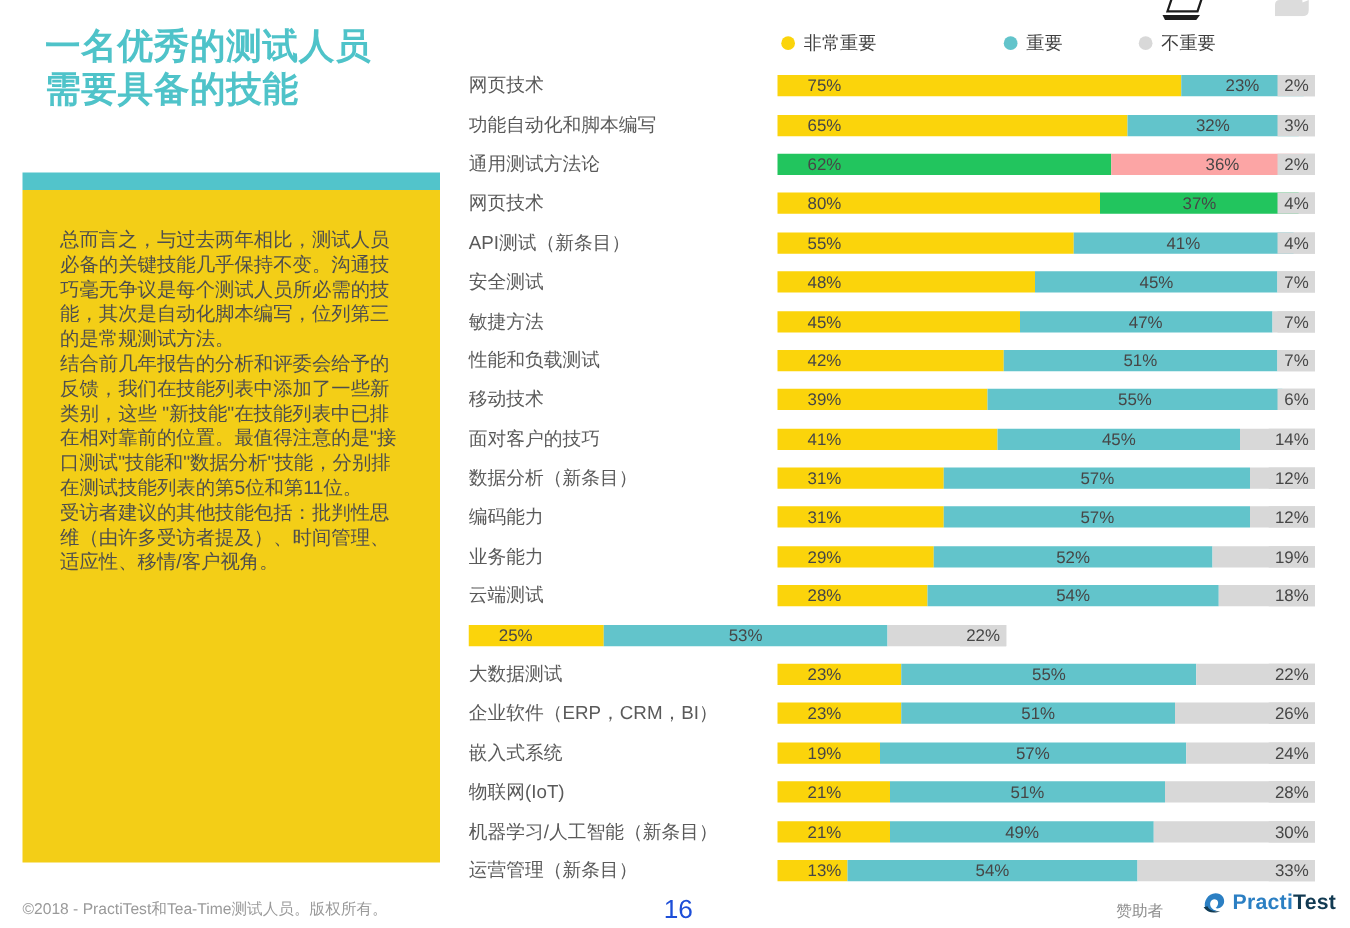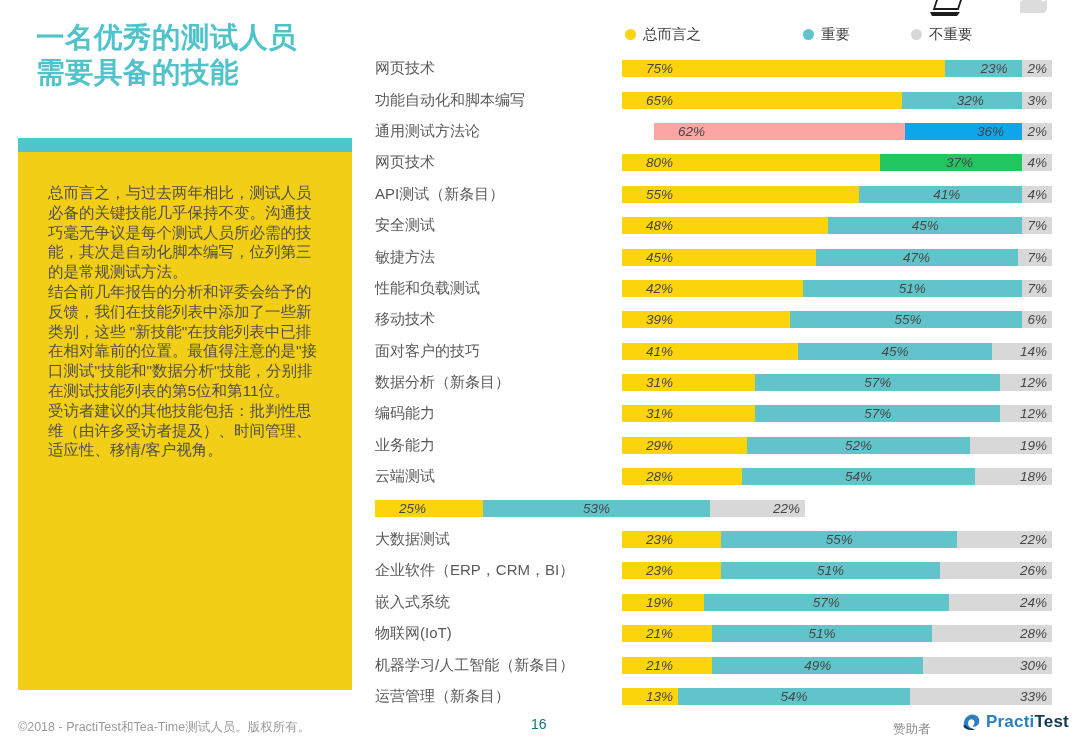--- a/index.html
+++ b/index.html
@@ -27,33 +27,33 @@
   
   .legend { position:absolute; top:25px; left:622px; width:432px; height:18px; }
   .legend-item { position:absolute; top:0; display:flex; align-items:center; gap:7px; }
   .legend-item:nth-child(1){ left:3px; } .legend-item:nth-child(2){ left:181px; } .legend-item:nth-child(3){ left:289px; }
   .legend-dot { width:11px; height:11px; border-radius:50%; background:#ccc; }
   .legend-label { font-size:14.5px; color:#3F3F3F; }
   
   .chart { position:absolute; left:375px; top:53px; width:679px; }
   .crow { position:relative; display:flex; align-items:center; height:31.4px; }
   .cat { flex:0 0 247px; font-size:15px; color:#5A5A5A; white-space:nowrap; }
-  .bar { position:relative; display:flex; width:430px; height:17px;font-style:italic; }
+  .bar { position:relative; display:flex; width:430px; height:17px; }
   .seg { position:relative; height:100%; }
   .seg-g { flex:1; }
   .pl { font-size:13.5px; color:#464646; line-height:17px; white-space:nowrap; }
   .pl-y { position:absolute; left:24px; top:0; }
   .seg-t { display:flex; align-items:center; justify-content:center; }
   .pl-gray {
     position:absolute; right:0; top:0; height:100%; display:flex; align-items:center;
     padding:0 5px; background:#D8D8D8;
   }
   
   .copyright { position:absolute; left:18px; top:719px; font-size:12.5px; color:#9A9A9A; }
-  .pagenum  { position:absolute; left:531px; top:716px; font-size:14px; color:#0f766e; }
+  .pagenum  { position:absolute; left:531px; top:716px; font-size:21px; color:#1d4ed8; }
   .sponsor-label { position:absolute; left:893px; top:721px; font-size:12.5px; color:#8C8C8C; }
   .logo { position:absolute; left:960px; top:710px; display:flex; align-items:center; gap:3px; }
   .logo-text { font-size:17px; font-weight:bold; letter-spacing:0.2px;text-align:right; }
   .logo-practi { color:#2B7FC3; } .logo-test { color:#123A52; }
 </style>
 </head>
 <body>
 
 <div class="page">
 
@@ -75,21 +75,21 @@
   <div class="infobox-topbar"></div>
   <div class="infobox">
     <p>总而言之，与过去两年相比，测试人员必备的关键技能几乎保持不变。沟通技巧毫无争议是每个测试人员所必需的技能，其次是自动化脚本编写，位列第三的是常规测试方法。</p>
     <p>结合前几年报告的分析和评委会给予的反馈，我们在技能列表中添加了一些新类别，这些 "新技能"在技能列表中已排在相对靠前的位置。最值得注意的是"接口测试"技能和"数据分析"技能，分别排在测试技能列表的第5位和第11位。</p>
     <p>受访者建议的其他技能包括：批判性思维（由许多受访者提及）、时间管理、适应性、移情/客户视角。</p>
   </div>
 
   <div class="legend">
     <div class="legend-item">
       <span class="legend-dot" style="background: rgb(251, 212, 11);"></span>
-      <span class="legend-label">总而言之</span>
+      <span class="legend-label">非常重要</span>
     </div>
     <div class="legend-item">
       <span class="legend-dot" style="background: rgb(98, 196, 203);"></span>
       <span class="legend-label">重要</span>
     </div>
     <div class="legend-item">
       <span class="legend-dot" style="background: rgb(216, 216, 216);"></span>
       <span class="legend-label">不重要</span>
     </div>
   </div>
@@ -118,24 +118,24 @@
             <div class="seg seg-t" style="width: 32%; background: rgb(98, 196, 203);">
               <span class="pl">32%</span>
             </div>
             <div class="seg seg-g" style="background: rgb(216, 216, 216);"></div>
             <span class="pl pl-gray">3%</span>
           </div>
         </div>
         <div class="crow">
           <div class="cat">通用测试方法论</div>
           <div class="bar">
-            <div class="seg seg-y" style="width: 62%; background: #fca5a5; margin-left: 32px;">
+            <div class="seg seg-y" style="width: 62%; background: #22c55e;">
               <span class="pl pl-y">62%</span>
             </div>
-            <div class="seg seg-t" style="width: 36%; background: #0ea5e9; padding-left: 24px;">
+            <div class="seg seg-t" style="width: 36%; background: #fca5a5; padding-left: 24px;">
               <span class="pl">36%</span>
             </div>
             <div class="seg seg-g" style="background: rgb(216, 216, 216);"></div>
             <span class="pl pl-gray">2%</span>
           </div>
         </div>
         <div class="crow">
           <div class="cat">网页技术</div>
           <div class="bar">
             <div class="seg seg-y" style="width: 60%; background: rgb(251, 212, 11);">

